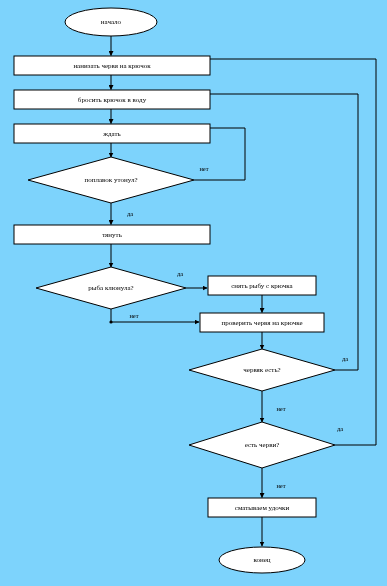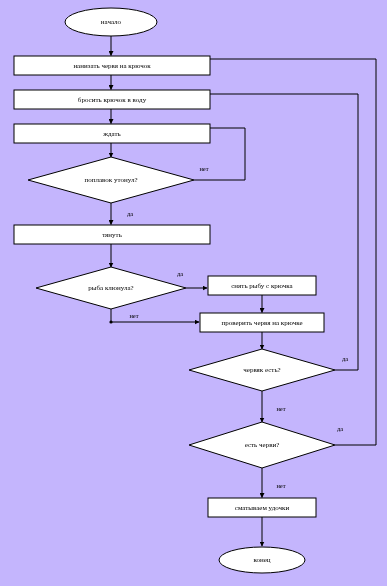--- a/index.html
+++ b/index.html
@@ -4,21 +4,21 @@
 <style>
   html, body {
     margin: 0;
     padding: 0;
     background: #ffffff;
   }
   #page {
     position: relative;
     width: 387px;
     height: 586px;
-    background: #c4b5fd;
+    background: #7dd3fc;
     overflow: hidden;
     font-family: "Liberation Serif", "DejaVu Serif", serif;
   }
   svg#flow {
     position: absolute;
     top: 0;
     left: 0;
     width: 387px;
     height: 586px;
     display: block;

